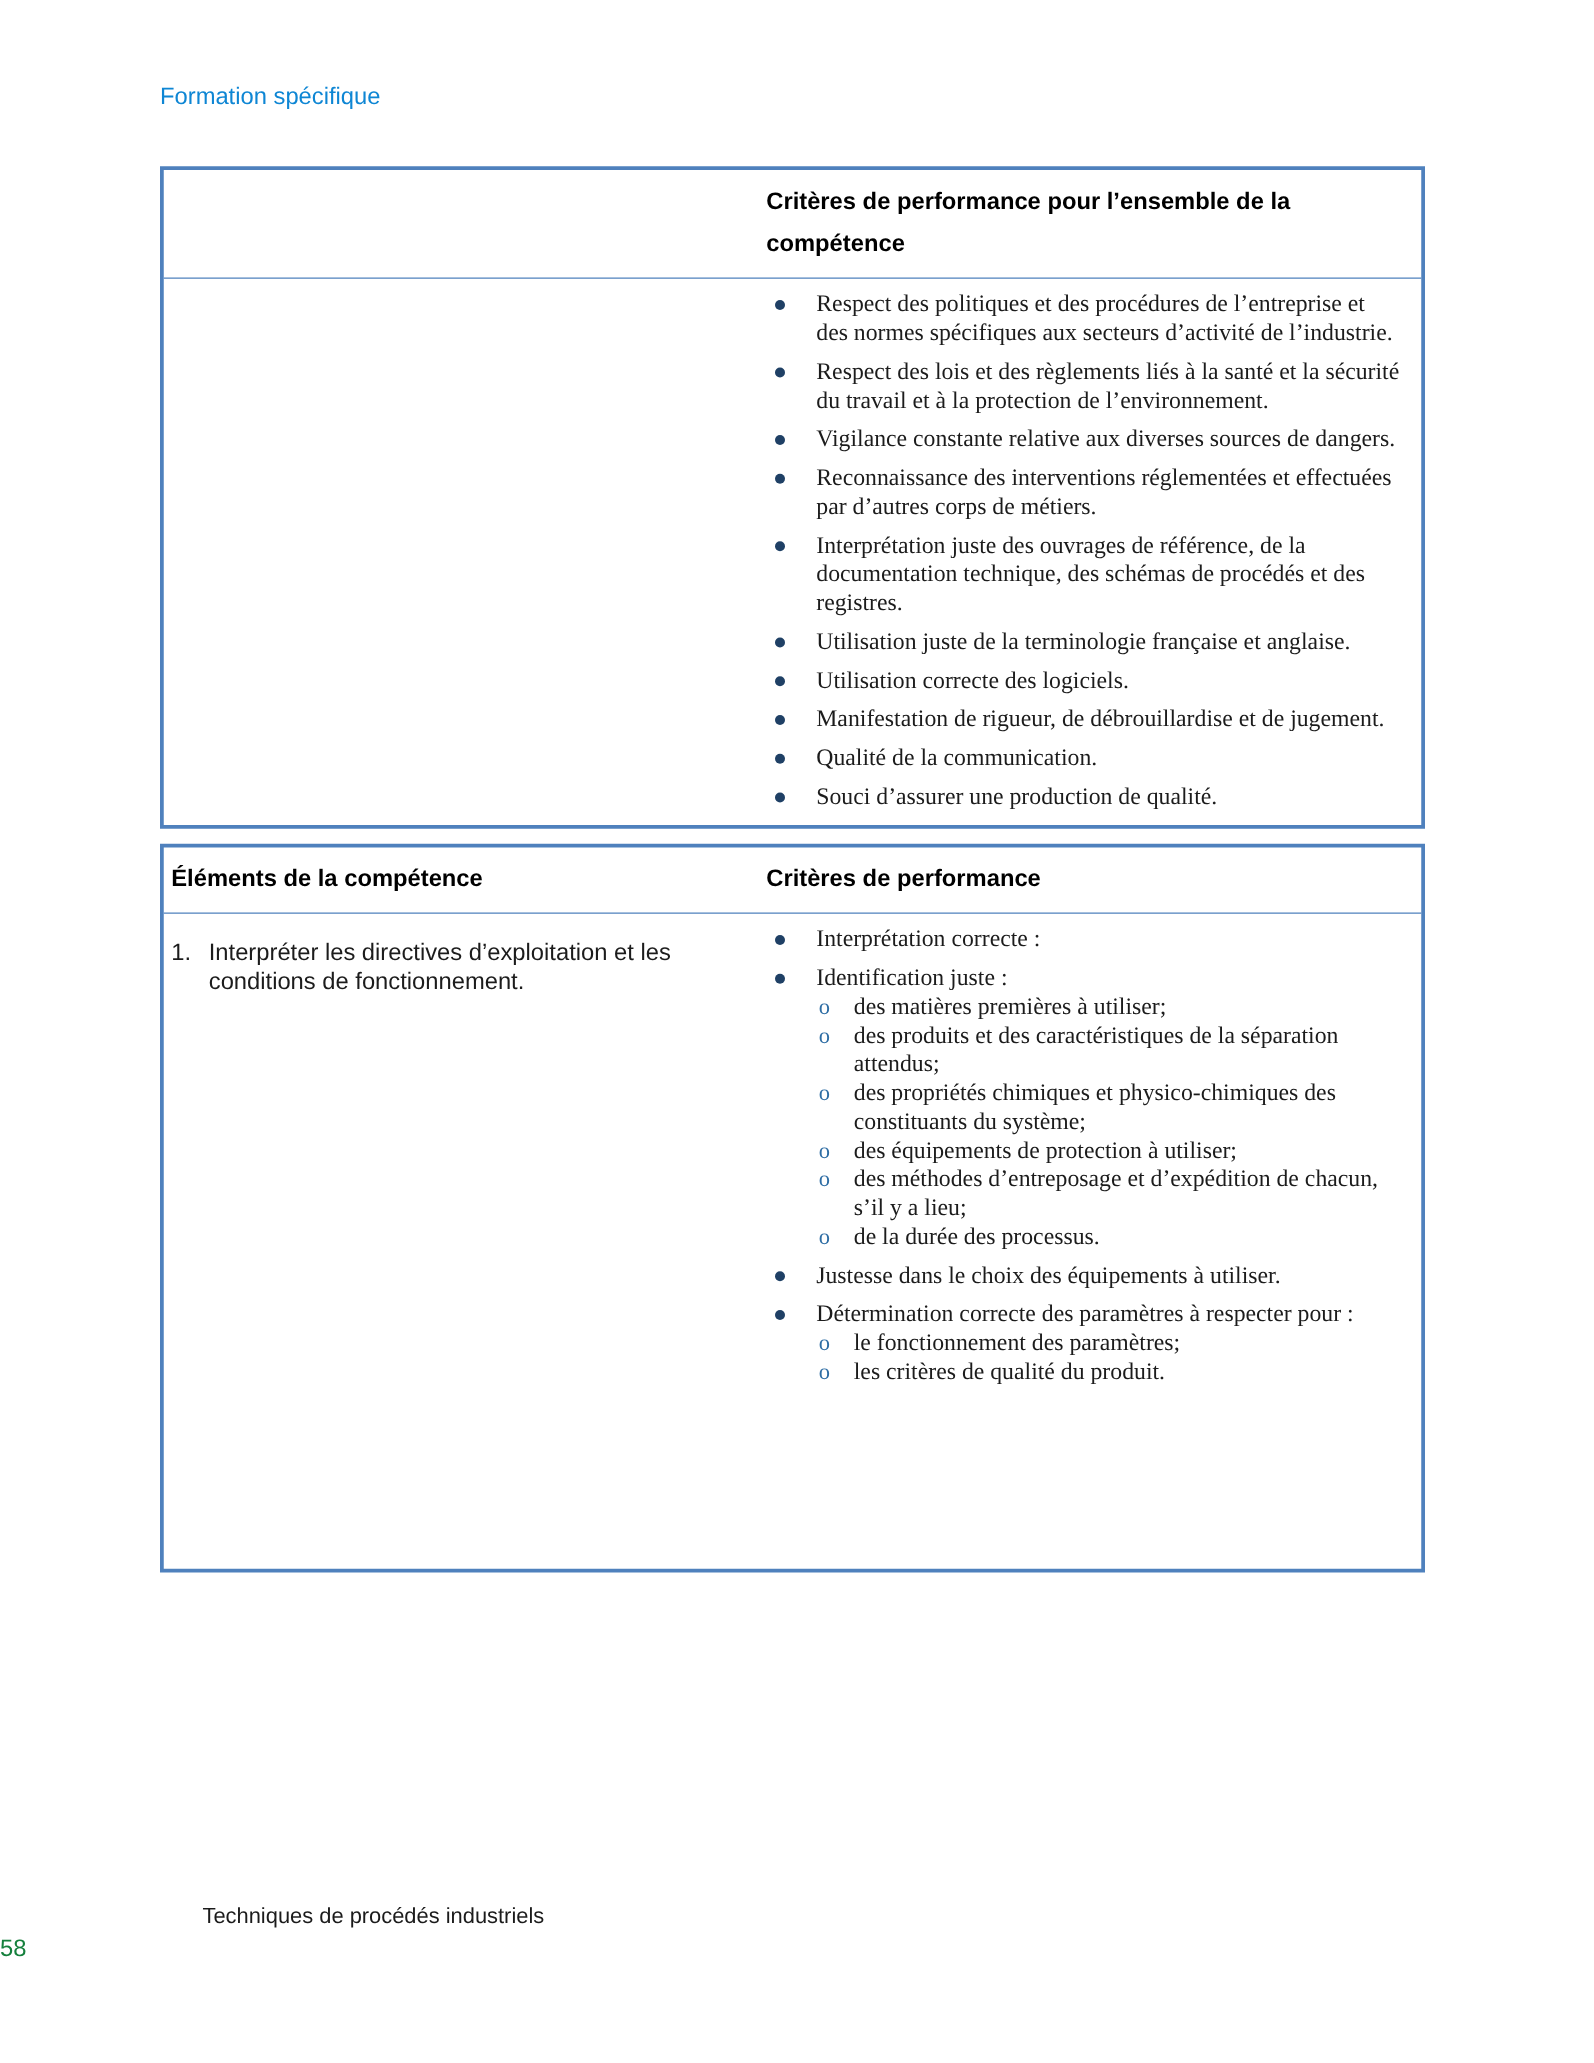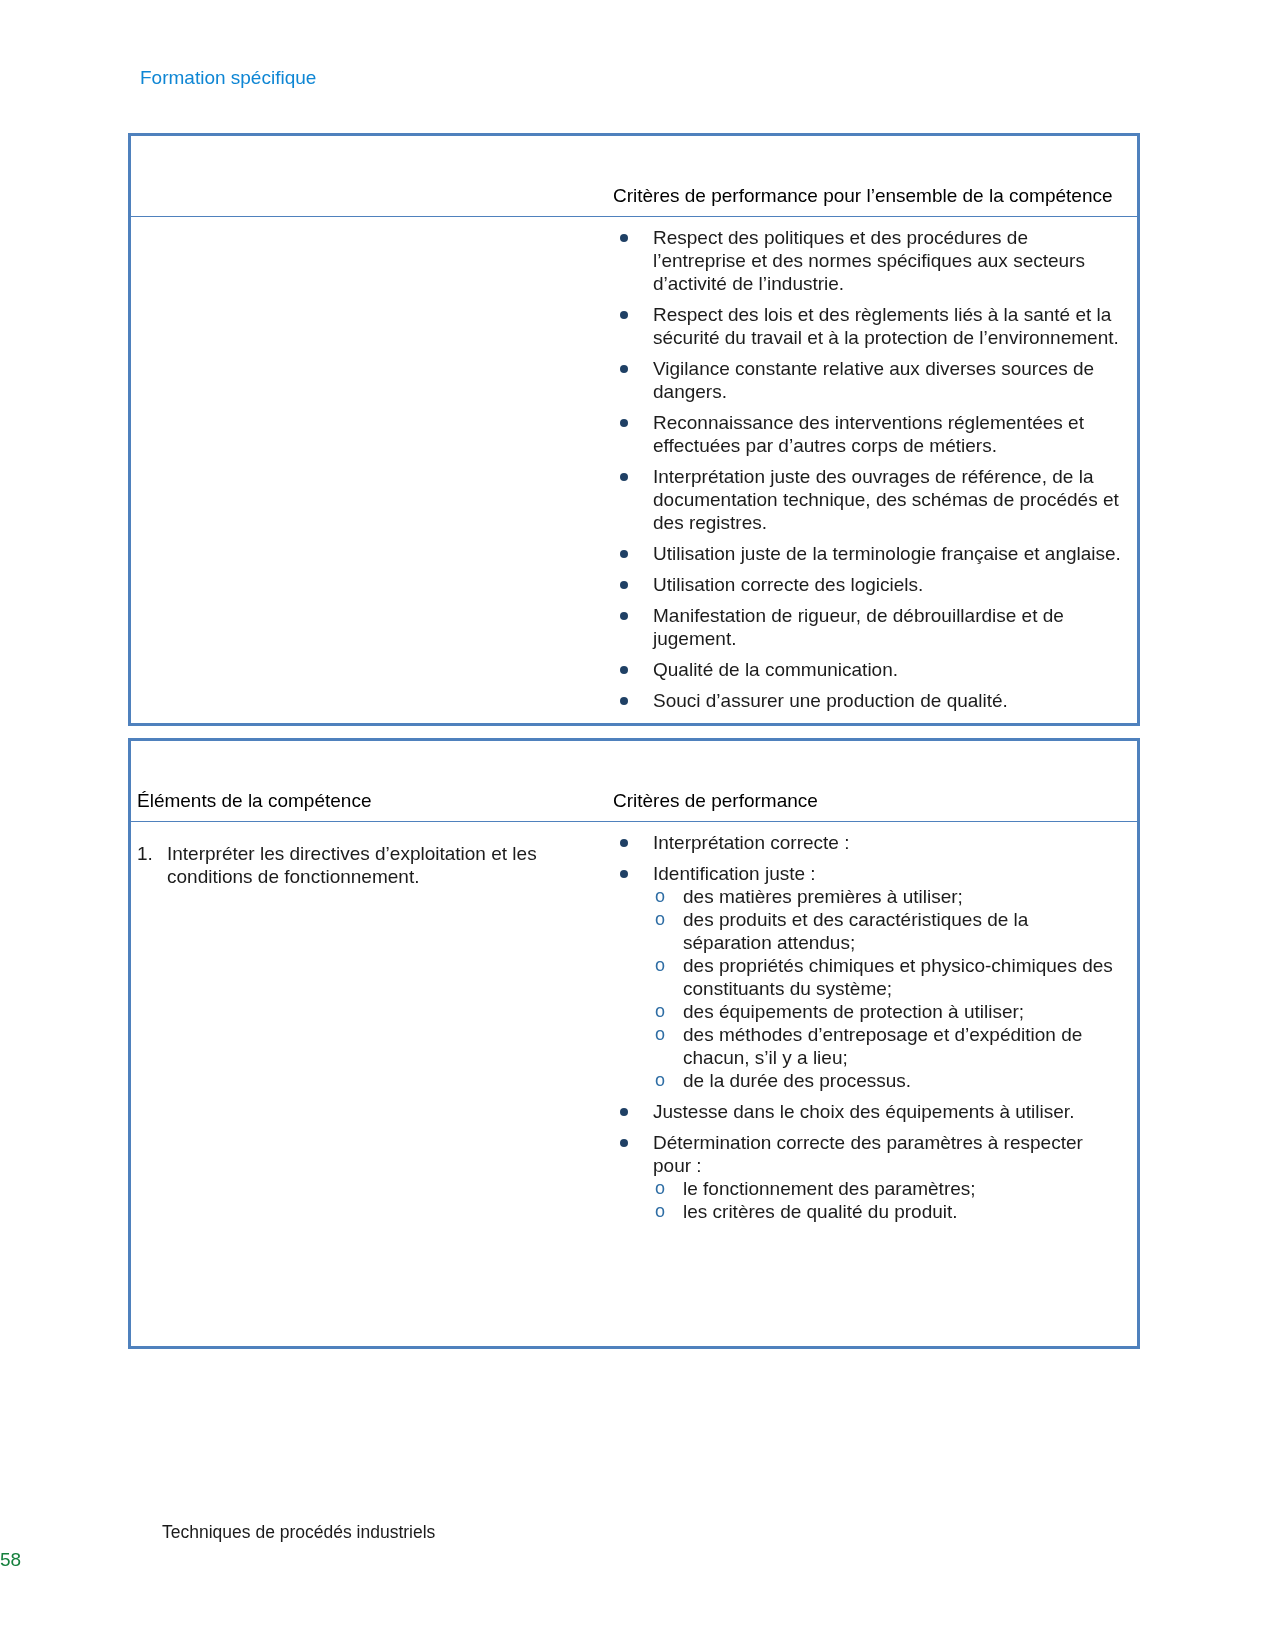--- a/index.html
+++ b/index.html
@@ -7,44 +7,44 @@
   .page {
     position:relative;
     width:1275px; height:1650px;
     margin:0 auto;
     background:#ffffff;
     font-family:"Liberation Sans","DejaVu Sans",sans-serif;
     color:#1c1c1c;
     overflow:hidden;
   }
   .eyebrow {
-    position:absolute; left:140px; top:66px;
+    position:absolute; left:128px; top:66px;
     font-size:19px; line-height:24px;
     color:#0e86d4;
   }
   .content {
     position:absolute; left:128px; top:133px; width:1012px;
   }
   .tbl {
     border:3px solid #4f81bd;
     background:#fff;
     width:100%;
   }
   .tbl + .tbl { margin-top:12px; }
   .row { display:flex; }
   .header-row { border-bottom:1.5px solid #4f81bd; }
   .cell { font-size:19px; line-height:23px; }
   .cell.left { flex:0 0 472px; width:472px; padding:20px 10px 8px 6px; }
   .cell.right { flex:1 1 auto; padding:9px 16px 11px 10px; }
-  .th { font-weight:normal; color:#000; line-height:22px;margin-top:40px; }
+  .th { font-weight:bold; color:#000; line-height:34px; }
   .header-row .cell { padding-top:9px; padding-bottom:9px; }
   .body-row.tall { min-height:524px; }
 
   ul.bullets { list-style:none; margin:0; padding:0; }
-  ul.bullets li { position:relative; padding-left:40px; margin:0 0 8px 0; }
+  ul.bullets li { position:relative; padding-left:40px; margin:0 0 8px 0;font-family:Liberation Serif, serif; }
   ul.bullets li:last-child { margin-bottom:0; }
   ul.bullets li::before {
     content:""; position:absolute; left:7px; top:8px;
     width:8px; height:8px; border-radius:50%;
     background:#1f4065;
   }
   .sublist { margin-top:0; }
   .subitem { position:relative; padding-left:30px; }
   .subitem::before {
     content:"o"; position:absolute; left:2px; top:0;

